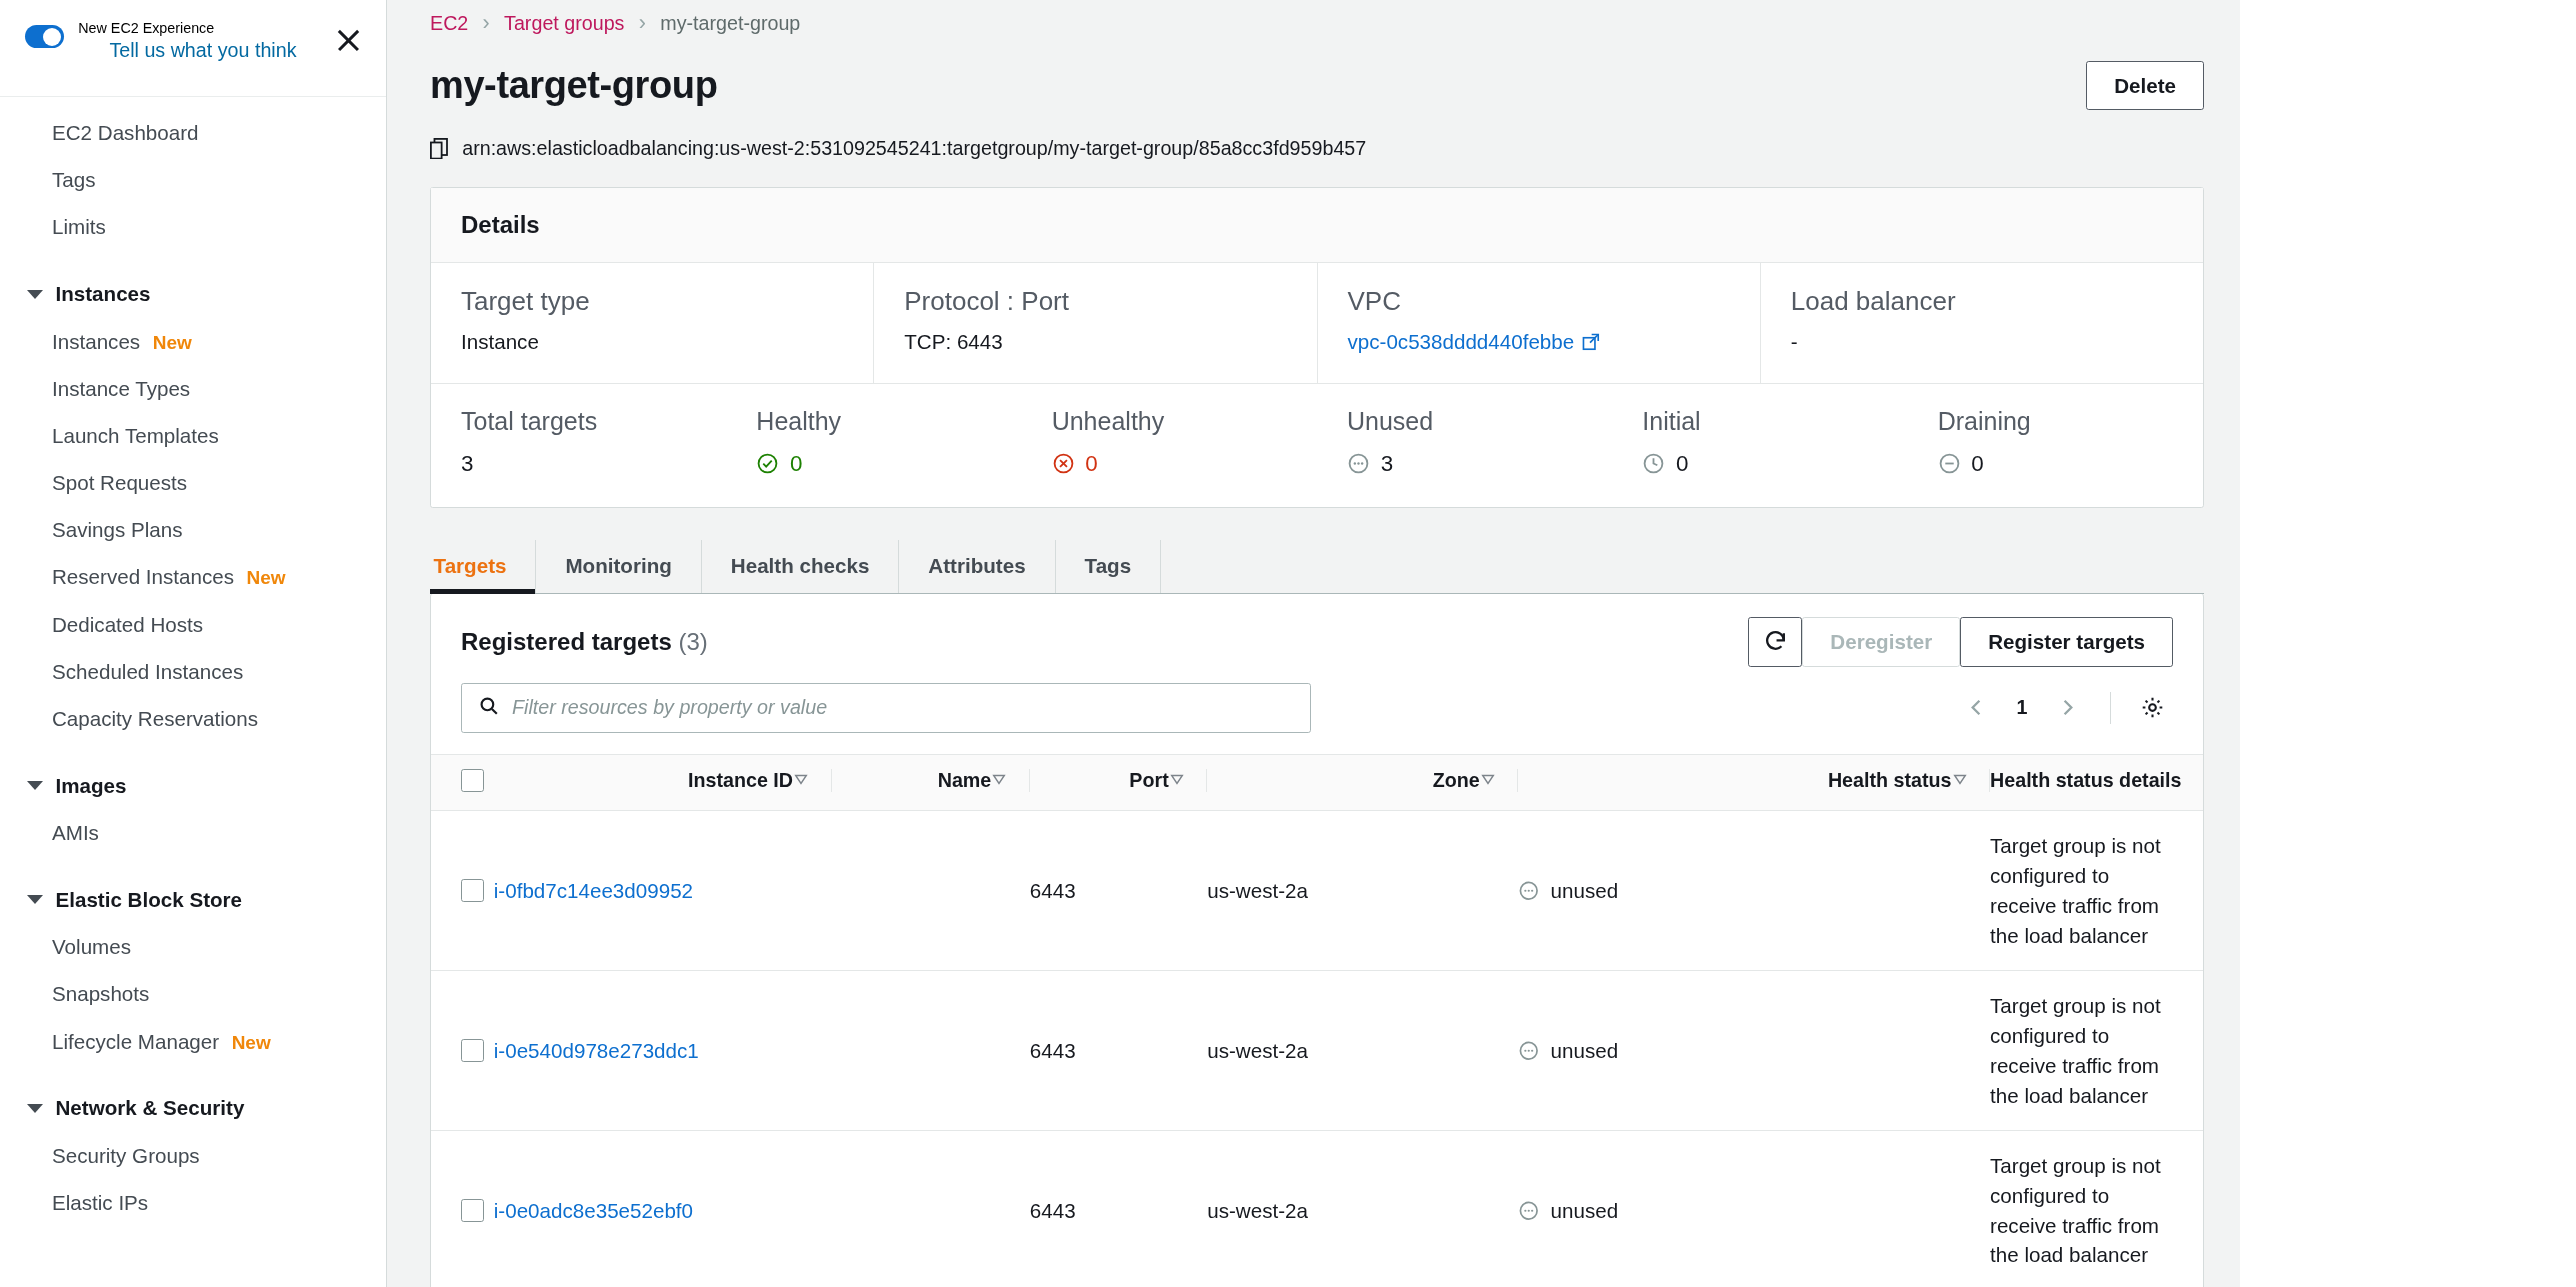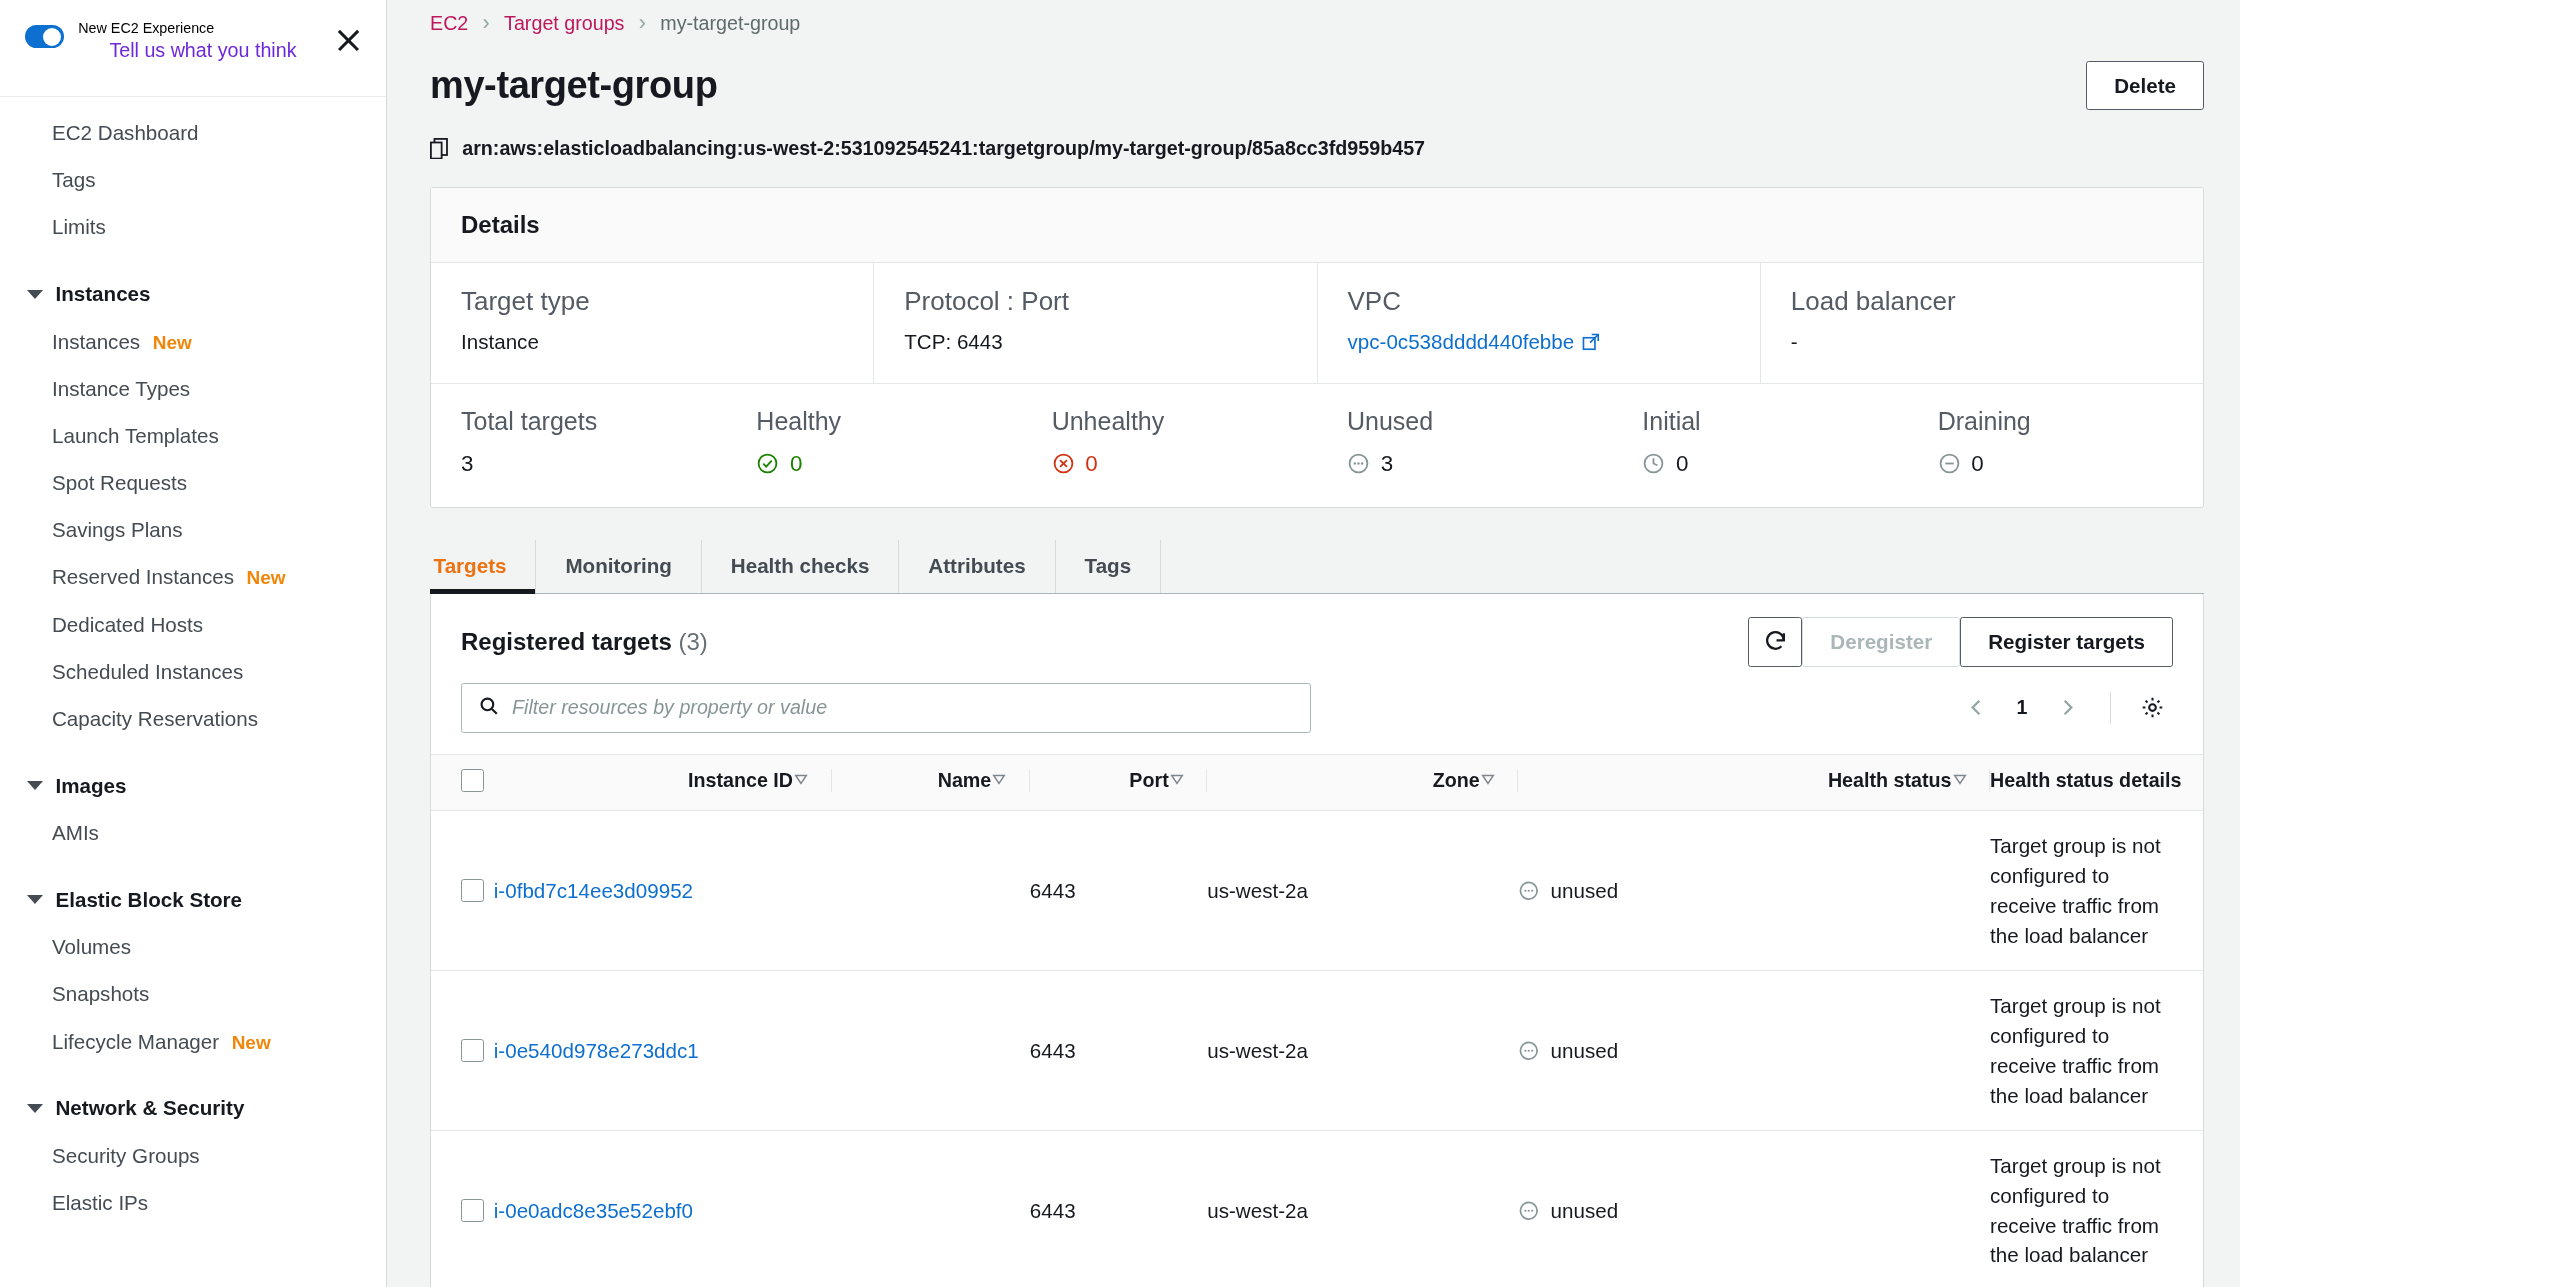--- a/index.html
+++ b/index.html
@@ -29,21 +29,21 @@
     width: 39px; height: 23px; border-radius: 11.6px;
     background: #0d6fcf; position: relative; flex: 0 0 39px;
     margin-top: 5.4px;
   }
   .toggle::after {
     content: ""; position: absolute; right: 2.7px; top: 2.7px;
     width: 18px; height: 18px; border-radius: 50%; background: #fff;
   }
   .newexp-text { margin-left: 14.3px; flex: 1; }
   .newexp-link {
-    font-size: 19.7px; color: #6d28d9; margin-top: 3.6px;
+    font-size: 19.7px; color: #0369a1; margin-top: 3.6px;
     text-align: center; display: block;
   }
   .close-x {
     width: 30px; height: 30px; position: relative; flex: 0 0 30px;
     margin-top: 5.4px; margin-left: 5.4px; cursor: pointer;
   }
   .close-x::before, .close-x::after {
     content: ""; position: absolute; left: 1.8px; top: 14.3px;
     width: 27px; height: 2.7px; background: #16191f;
   }
@@ -97,21 +97,21 @@
     color: #16191f; font-size: 20.6px; font-weight: 700;
     padding: 11.6px 27px; cursor: pointer;
     font-family: "Liberation Sans", sans-serif;
   }
   .btn.disabled {
     border-color: #d5dbdb; color: #aab7b8; cursor: default;
   }
 
   .arnline {
     display: flex; align-items: center; margin-top: 27px;
-    font-size: 19.7px; color: #16191f; font-weight: bold;
+    font-size: 19.7px; color: #16191f;
   }
   .copy-ico { margin-right: 12.5px; display: flex; }
 
   
   .card {
     background: #fff; border: 0.9px solid #d5dbdb; border-radius: 2.7px;
     margin-top: 27px;
   }
   .card-head {
     padding: 23px 30px; border-bottom: 0.9px solid #e4e7e7;

